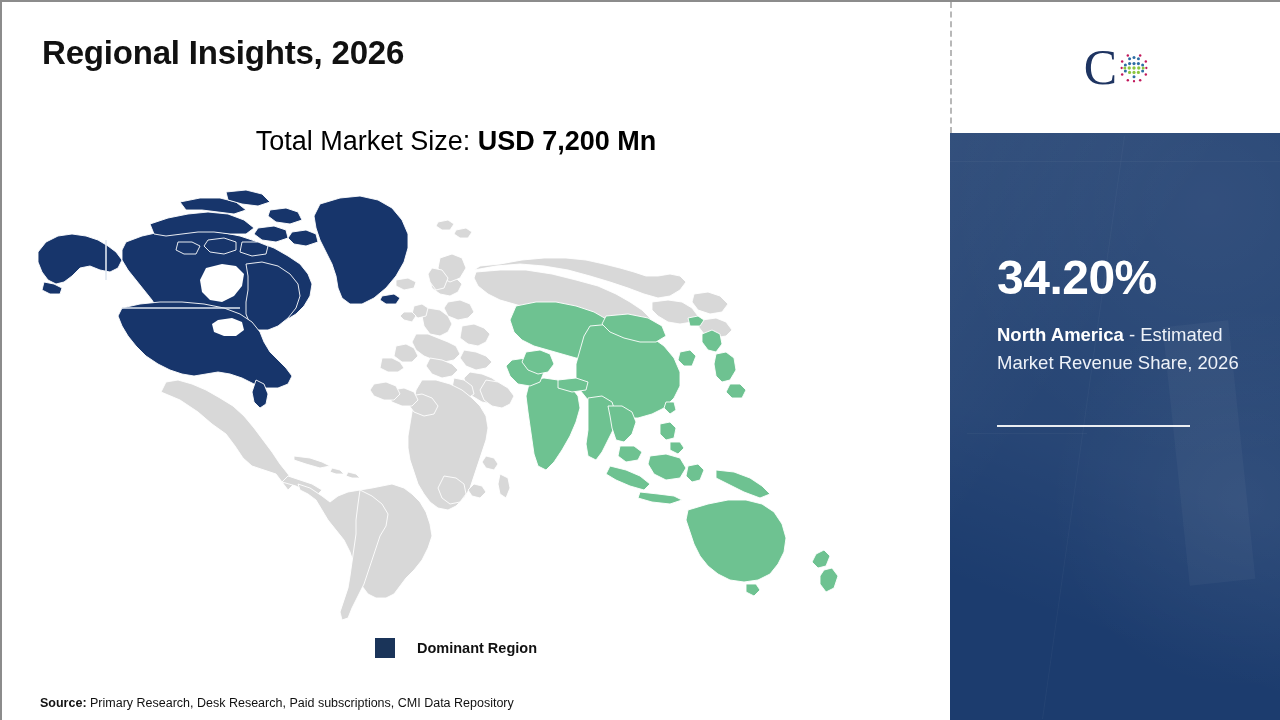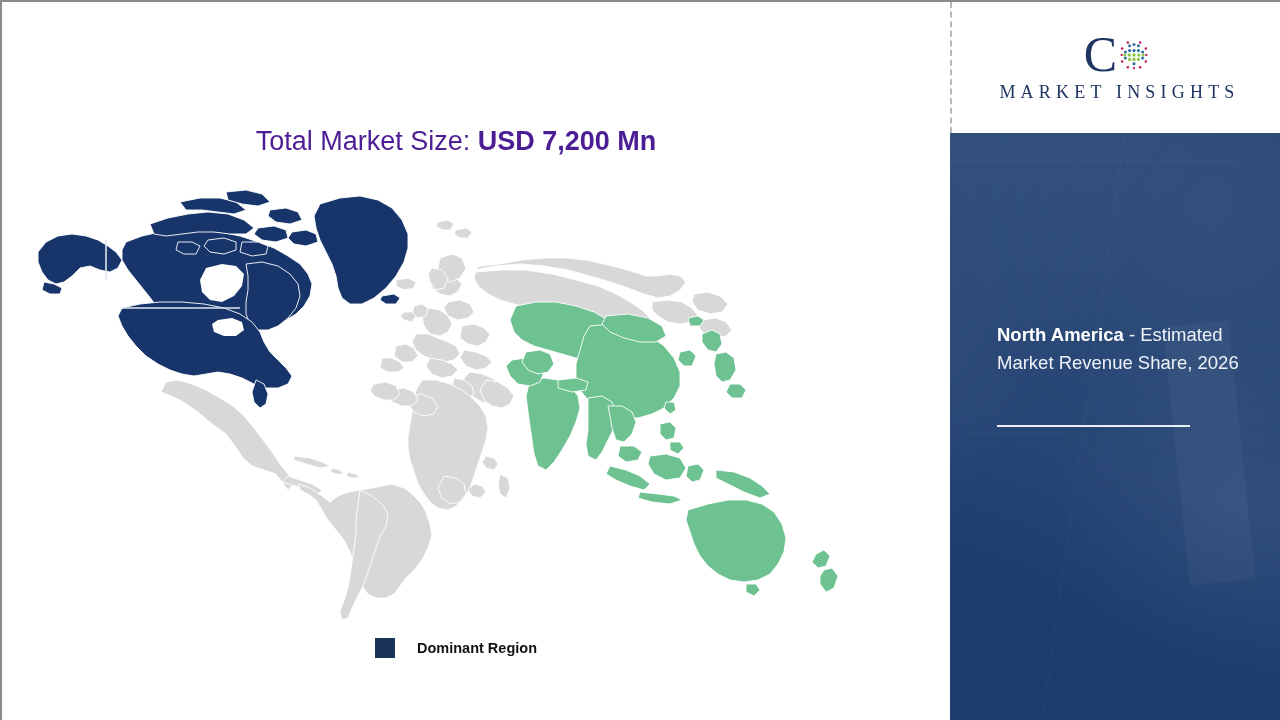--- a/index.html
+++ b/index.html
@@ -23,21 +23,21 @@
     background:#fff;
   }
   #page-title {
     position:absolute; left:40px; top:32px;
     font-size:33px; font-weight:bold; color:#111111;
     letter-spacing:-0.2px;
   }
   #market-size {
     position:absolute; left:0; top:124px; width:908px;
     text-align:center;
-    font-size:27px; color:#4c1d95; white-space:nowrap;
+    font-size:27px; color:#000000; white-space:nowrap;
   }
   #market-size .label { font-weight:normal; }
   #market-size .value { font-weight:bold; }
 
   
   #map-wrap {
     position:absolute; left:28px; top:182px;
     width:830px; height:440px;
   }
   #map-wrap svg { display:block; width:100%; height:100%; }
@@ -127,20 +127,21 @@
     font-weight:normal;
   }
 </style>
 </head>
 <body>
 
 <div id="frame">
 
   <div id="left-panel">
 
+    <div id="page-title">Regional Insights, 2026</div>
 
     <div id="market-size">
       <span class="label">Total Market Size: </span><span class="value">USD 7,200 Mn</span>
     </div>
 
     <div id="map-wrap">
       <svg viewBox="0 0 830 440" xmlns="http://www.w3.org/2000/svg">
 
         <g>
 
@@ -284,20 +285,23 @@
       </svg>
     </div>
 
     <div id="legend">
       <div class="legend-item">
         <span class="swatch sw-dom"></span>
         <span class="legend-label">Dominant Region</span>
       </div>
     </div>
 
+    <div id="source">
+      <span class="src-key">Source:</span><span> Primary Research, Desk Research, Paid subscriptions, CMI Data Repository</span>
+    </div>
   </div>
 
   <div id="divider"></div>
 
   <div id="logo-box">
     <div id="logo-word">
       <span class="c-big">C</span>
       <svg id="globe" viewBox="0 0 34 34">
         <g fill="#2e6da4">
           <circle cx="17" cy="5" r="1.7"></circle>
@@ -330,28 +334,28 @@
           <circle cx="3" cy="17" r="1.3"></circle>
             <circle cx="31" cy="17" r="1.3"></circle>
           <circle cx="3.6" cy="24.4" r="1.4"></circle>
             <circle cx="30.4" cy="24.4" r="1.4"></circle>
           <circle cx="10" cy="31" r="1.4"></circle>
             <circle cx="24" cy="31" r="1.4"></circle>
           <circle cx="17" cy="32" r="1.3"></circle>
         </g>
       </svg>
     </div>
-    <div id="logo-sub">MARKET INSIGHTS</div>
   </div>
 
   <div id="navy">
     <div class="tex" id="t1"></div>
     <div class="tex" id="t2"></div>
     <div class="tex" id="t3"></div>
     <div class="tex" id="t4"></div>
 
+    <div id="pct">34.20%</div>
     <div id="pct-desc">
       <b>North America</b><span> - Estimated Market Revenue Share, 2026</span>
     </div>
     <div id="rule"></div>
   </div>
 
 </div>
 
 </body></html>

